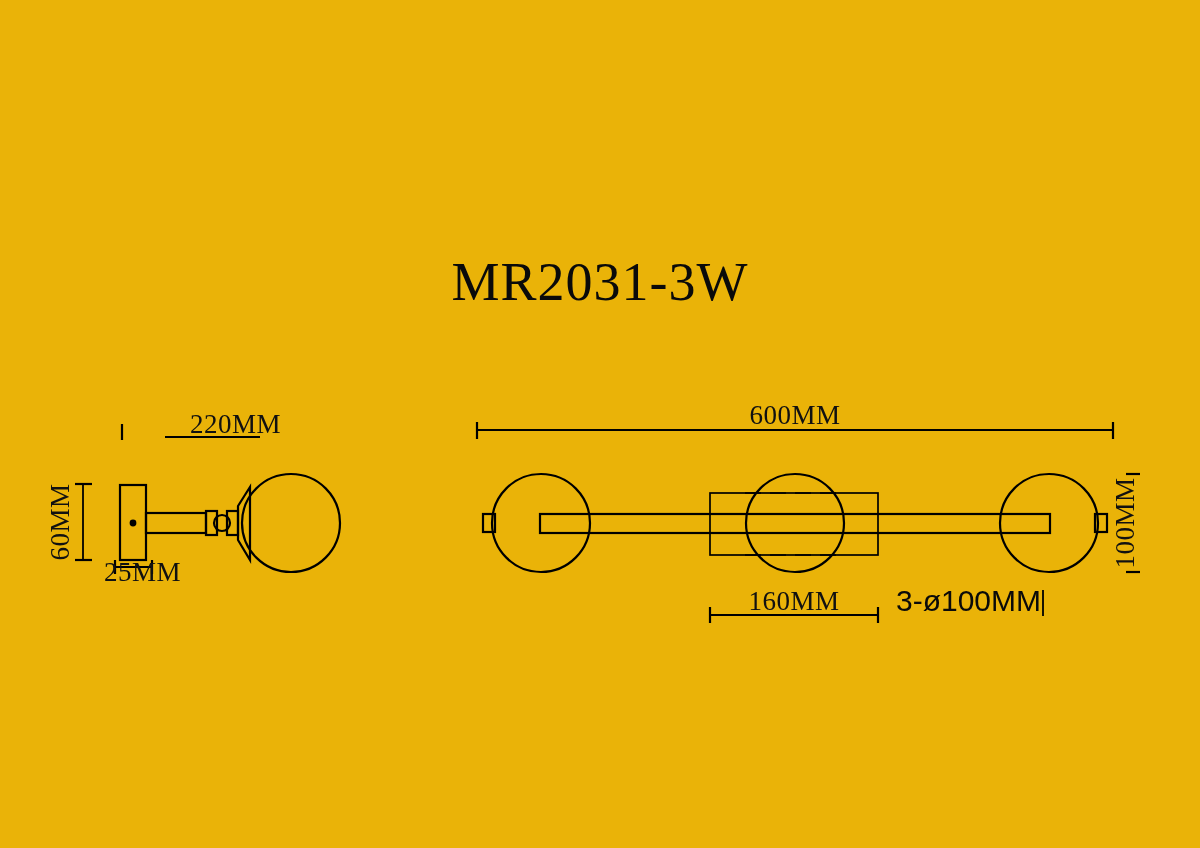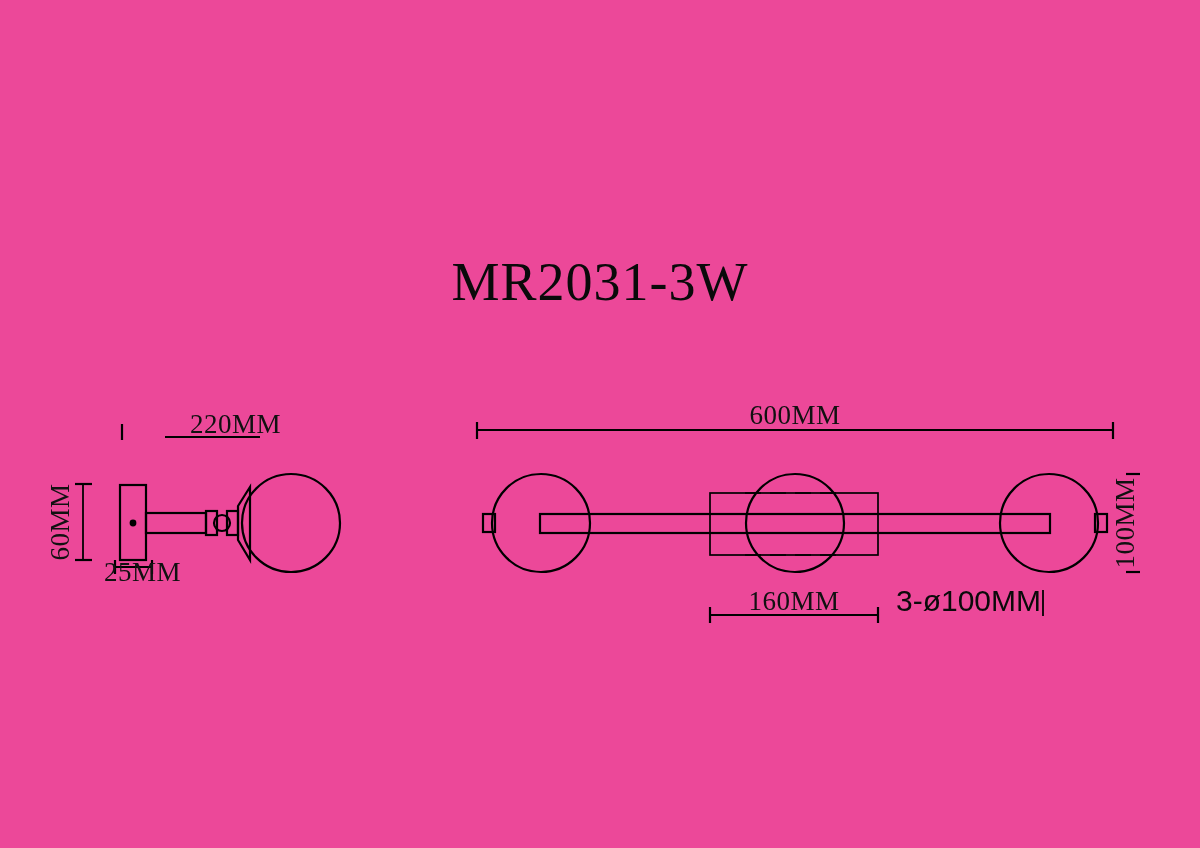--- a/index.html
+++ b/index.html
@@ -4,21 +4,21 @@
 <style>
   html, body {
     margin: 0;
     padding: 0;
     background: #ffffff;
   }
   #page {
     position: relative;
     width: 1200px;
     height: 848px;
-    background: #ec4899;
+    background: #eab308;
     overflow: hidden;
     font-family: "Liberation Serif", serif;
   }
   #drawing {
     position: absolute;
     left: 0;
     top: 0;
     width: 1200px;
     height: 848px;
   }

